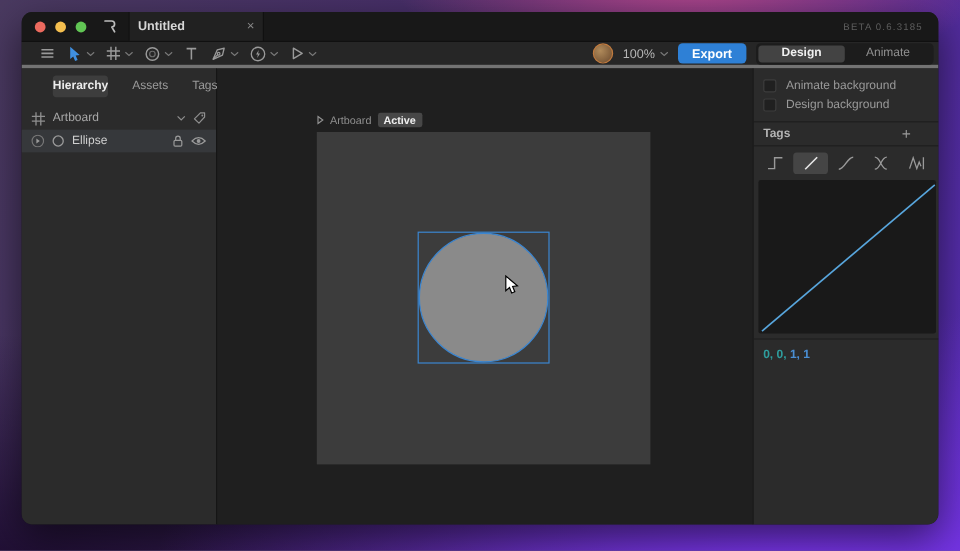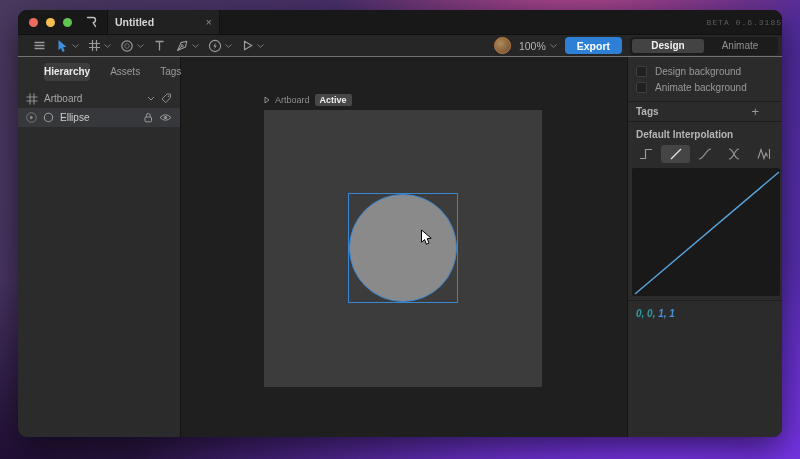--- a/index.html
+++ b/index.html
@@ -21,23 +21,23 @@
   
   .titlebar { height:25px; background:#181818; display:flex; align-items:center; flex:0 0 auto; border-bottom:1px solid #101010; }
   .lights { display:flex; gap:8px; padding-left:11px; align-items:center; }
   .light { width:9px; height:9px; border-radius:50%; display:inline-block; }
   .light.red{ background:#ec6a5e; } .light.yellow{ background:#f5bf4f; } .light.green{ background:#61c554; }
   .logo { margin-left:13px; color:#bdbdbd; display:flex; align-items:center; }
   .tab { margin-left:10px; width:113px; height:24px; background:#212121; border-left:1px solid #101010; border-right:1px solid #101010;
          display:flex; align-items:center; padding:0 7px; }
   .tab-title { font-size:10.5px; font-weight:bold; color:#d6d6d6; flex:1; }
   .tab-close { color:#8a8a8a; font-size:11px; line-height:11px; cursor:default; }
-  .beta { margin-left:auto; font-family:Liberation Mono, monospace; font-size:8px; letter-spacing:1px; color:#5d5d5d; }
-  
-  .toolbar { height:22px; background:#262626; border-bottom:1px solid #737373; display:flex; align-items:center; padding:0 4px 0 15px; flex:0 0 auto; }
+  .beta { margin-left:auto; padding-right:13px; font-family:Liberation Sans, sans-serif; font-size:8px; letter-spacing:1px; color:#5d5d5d; }
+  
+  .toolbar { height:22px; background:#262626; border-bottom:3px solid #737373; display:flex; align-items:center; padding:0 4px 0 15px; flex:0 0 auto; }
   .tool { display:flex; align-items:center; gap:3px; margin-right:9px; }
   .tool svg { display:block; }
   .tb-right { margin-left:auto; display:flex; align-items:center; gap:8px; }
   .avatar { width:17px; height:17px; border-radius:50%; border:1.5px solid #c07a3e; background:radial-gradient(circle at 35% 35%, #b08a5a, #6b4a2e); }
   .zoomctl { display:flex; align-items:center; gap:4px; color:#b5b5b5; font-size:10.5px; }
   .export-btn { height:17px; padding:0 12px; border-radius:4px; background:#2e80d6; color:#fff; font-size:10.5px; font-weight:bold;
                 display:flex; align-items:center; border:none; }
   .segmented { height:18px; width:148px; background:#1c1c1c; border-radius:4px; padding:2px; display:flex; }
   .seg-btn { width:72px; height:14px; line-height:14px; text-align:center; font-size:10px; color:#909090; border-radius:3px; }
   .seg-btn.active { background:#434343; color:#f0f0f0; font-weight:bold; }
@@ -71,21 +71,21 @@
   .divider { height:1px; background:#1e1e1e; }
   .tags-row { height:19px; display:flex; align-items:center; padding:0 23px 0 8px;gap:48px; }
   .sec-title { font-size:10px; color:#b5b5b5; font-weight:bold; }
   .plus { margin-left:auto; color:#9a9a9a; font-size:13px; line-height:13px; }
   .interp-title { padding:7px 8px 0 8px; font-size:10px; color:#b5b5b5; font-weight:bold; }
   .interp-icons { display:flex; margin:5px 4px 0 4px; gap:1px; }
   .interp-btn { width:29px; height:18px; display:flex; align-items:center; justify-content:center; border-radius:3px; }
   .interp-btn.active { background:#454545; }
   .curve-editor { margin:5px 2px 0 4px; height:128px; background:#191919; border-radius:2px; }
   .curve-editor svg { display:block; }
-  .values { padding:7px 8px; font-size:10px; font-weight:bold;font-style:italic; }
+  .values { padding:7px 8px; font-size:10px; font-weight:bold; }
   .val-in { color:#2e9e9e; } .val-out { color:#4a8fd4; }
 </style>
 </head>
 <body>
 
 <div class="bg">
   <div class="window">
 
     <div class="titlebar">
       <div class="lights">
@@ -241,34 +241,33 @@
         <div class="selection-box"></div>
         <svg class="cursor" width="13" height="17" viewBox="0 0 13 17">
           <path d="M1.5 1 L1.5 13.2 L4.6 10.6 L6.4 15.2 L9 14.1 L7.2 9.7 L11.2 9.2 Z" fill="#ffffff" stroke="#000000" stroke-width="1"></path>
         </svg>
       </div>
 
       <div class="rightpanel">
         <div class="bg-opts">
           <div class="opt-row">
             <span class="checkbox"></span>
-            <span class="opt-label">Design background</span>
+            <span class="opt-label">Animate background</span>
           </div>
           <div class="opt-row">
             <span class="checkbox"></span>
-            <span class="opt-label">Animate background</span>
+            <span class="opt-label">Design background</span>
           </div>
         </div>
         <div class="divider"></div>
         <div class="tags-row">
           <span class="sec-title">Tags</span>
           <span class="plus">+</span>
         </div>
         <div class="divider"></div>
-        <div class="interp-title">Default Interpolation</div>
         <div class="interp-icons">
           <div class="interp-btn">
             <svg width="14" height="12" viewBox="0 0 14 12">
                 <path d="M1 10.5 H6.5 V1.5 H13" stroke="#999" stroke-width="1.2" fill="none"></path>
               </svg>
           </div>
           <div class="interp-btn active">
             <svg width="14" height="12" viewBox="0 0 14 12">
                 <path d="M2 11 L12 1" stroke="#e8e8e8" stroke-width="1.3" fill="none"></path>
               </svg>

